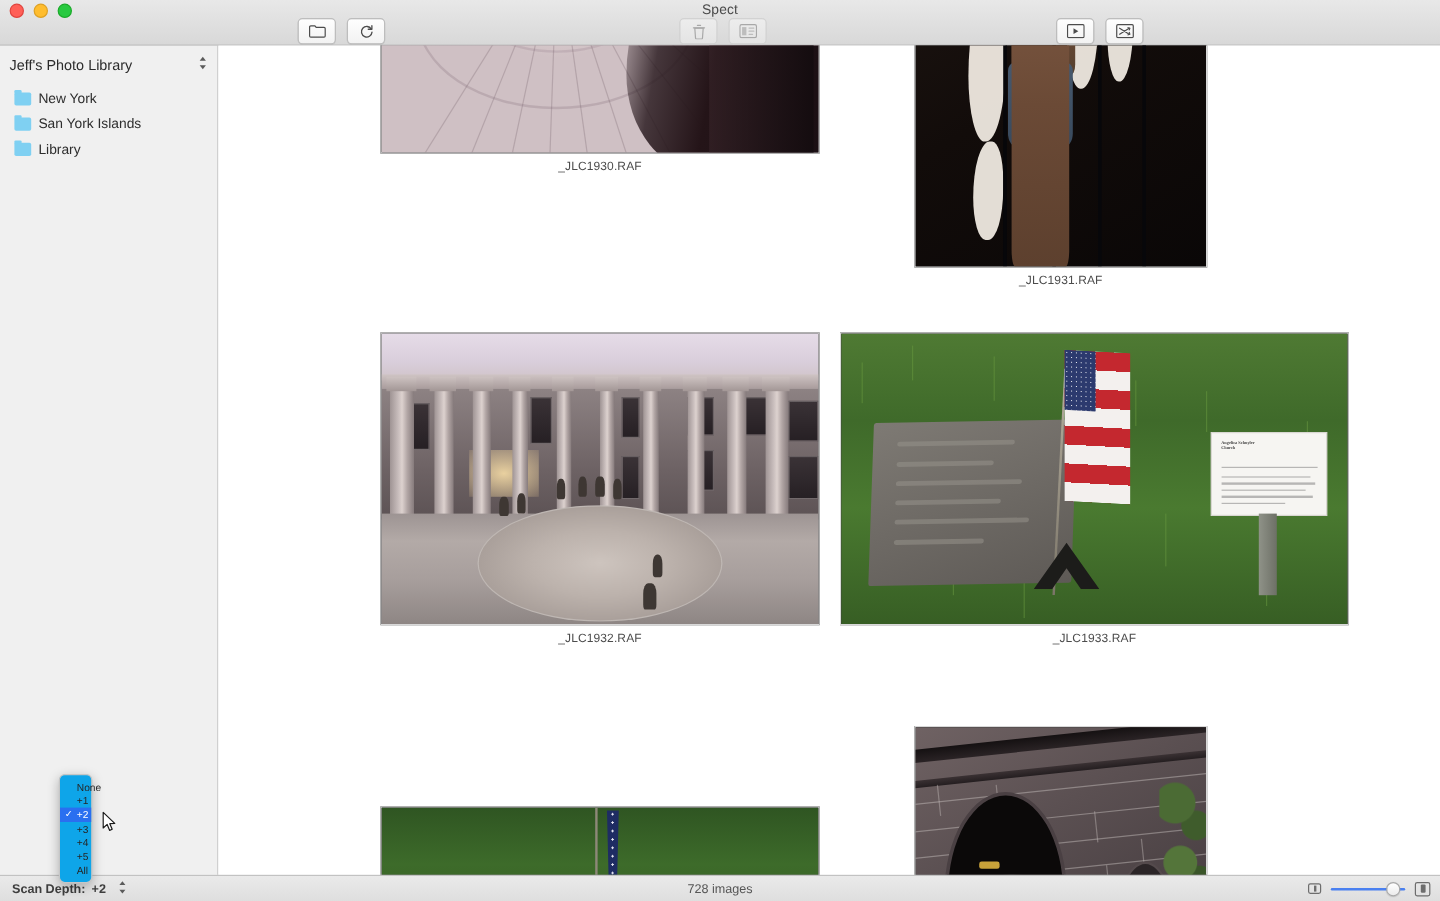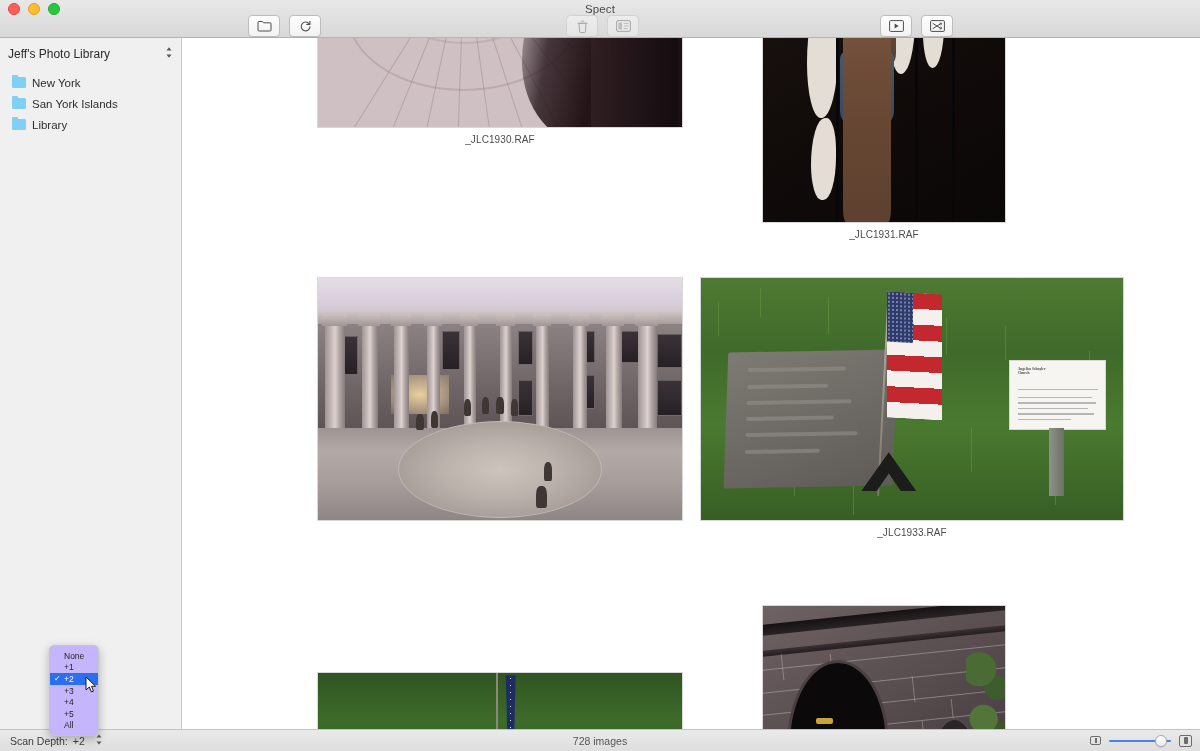--- a/index.html
+++ b/index.html
@@ -388,21 +388,21 @@
 
   
   .statusbar {
     height: 22px; min-height: 22px;
     background: linear-gradient(to bottom, #eaeaea, #dedede);
     border-top: 1px solid #c2c2c2;
     display: flex; align-items: center;
     position: relative;
     font-size: 10.5px; color: #3e3e3e;
   }
-  .sb-left { position: absolute; left: 10px; display: flex; align-items: center; gap: 5px; }
+  .sb-left { position: absolute; left: 10px; display: flex; align-items: center; gap: 5px; font-weight: bold; }
   .sb-center { position: absolute; left: 0; right: 0; text-align: center; color: #565656; font-size: 10.5px; }
   .sb-right { position: absolute; right: 8px; display: flex; align-items: center; gap: 8px; }
 
   .zoom-icn {
     border: 1px solid #6d6d6d; border-radius: 2px;
     display: flex; align-items: center; justify-content: center;
   }
   .zoom-icn.small { width: 11px; height: 9px; }
   .zoom-icn.large { width: 13px; height: 12px; }
   .zoom-icn span { display: block; background: #6d6d6d; }
@@ -419,22 +419,22 @@
     width: 12px; height: 12px; border-radius: 50%;
     background: linear-gradient(180deg, #ffffff, #ebebeb);
     border: 1px solid #a9a9a9;
     box-shadow: 0 0.5px 1px rgba(0,0,0,0.18);
   }
 
   
   .popup-menu {
     position: absolute;
     left: 49px; top: 645px;
-    width: 50px;
-    background: #c4b5fd;
+    width: 28px;
+    background: #0ea5e9;
     border: 1px solid #c6c6c6;
     border-radius: 5px;
     box-shadow: 0 3px 10px rgba(0,0,0,0.28);
     padding: 4px 0;
     z-index: 50;
   }
   .menu-item {
     height: 11.6px;
     display: flex; align-items: center;
     font-size: 8.5px; color: #262626;
@@ -647,20 +647,21 @@
               <div class="person" style="left:27%; top:56%; width:2%; height:7%;"></div>
               <div class="person" style="left:31%; top:55%; width:2%; height:7%;"></div>
               <div class="person" style="left:40%; top:50%; width:2%; height:7%;"></div>
               <div class="person" style="left:45%; top:49%; width:2%; height:7%;"></div>
               <div class="person" style="left:49%; top:49%; width:2%; height:7%;"></div>
               <div class="person" style="left:53%; top:50%; width:2%; height:7%;"></div>
               <div class="person" style="left:62%; top:76%; width:2.4%; height:8%;"></div>
               <div class="person" style="left:60%; top:86%; width:2.8%; height:9%;"></div>
             </div>
           </div>
+          <div class="caption">_JLC1932.RAF</div>
         </div>
 
         <div class="cell" style="left:518px; top:239px; width:424px;">
           <div class="thumb" style="height:244px;">
             <div class="ph ph-grave">
               <div class="grass-tex">
                 <div class="blade" style="left:4%;  top:10%; height:14%;"></div>
                 <div class="blade" style="left:9%;  top:50%; height:16%;"></div>
                 <div class="blade" style="left:14%; top:4%;  height:12%;"></div>
                 <div class="blade" style="left:22%; top:72%; height:18%;"></div>

